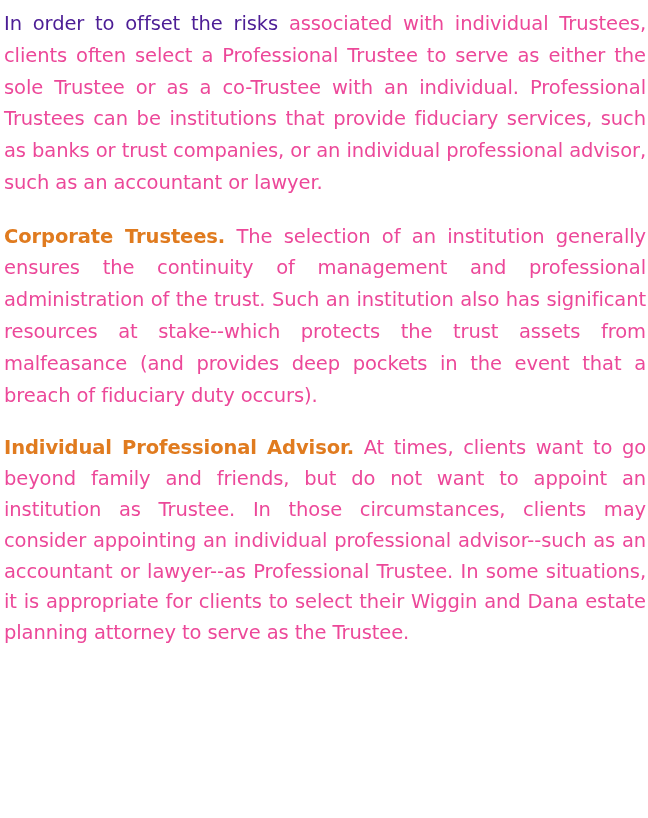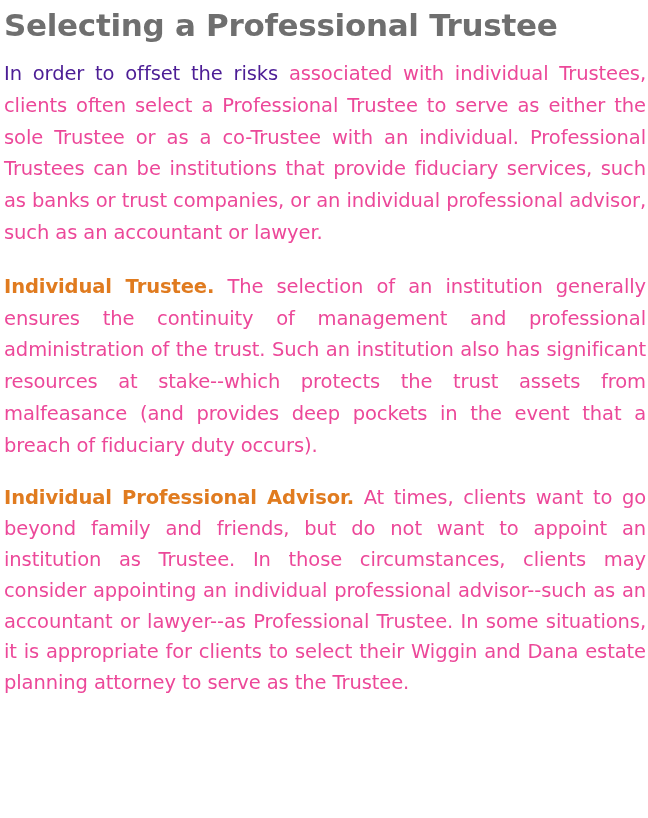--- a/index.html
+++ b/index.html
@@ -56,27 +56,26 @@
   }
   .p3 {
     line-height: 1.58;
   }
 </style>
 </head>
 <body>
 
 <div class="page">
 
-  <h1 class="doc-title">Selecting a Professional Trustee</h1>
 
   <p class="para">
     <span class="lead">In order to offset the risks</span><span class="body-text"> associated with individual Trustees, clients often select a Professional Trustee to serve as either the sole Trustee or as a co-Trustee with an individual. Professional Trustees can be institutions that provide fiduciary services, such as banks or trust companies, or an individual professional advisor, such as an accountant or lawyer.</span>
   </p>
 
   <p class="para">
-    <span class="run-in">Individual Trustee.</span><span class="body-text"> The selection of an institution generally ensures the continuity of management and professional administration of the trust. Such an institution also has significant resources at stake--which protects the trust assets from malfeasance (and provides deep pockets in the event that a breach of fiduciary duty occurs).</span>
+    <span class="run-in">Corporate Trustees.</span><span class="body-text"> The selection of an institution generally ensures the continuity of management and professional administration of the trust. Such an institution also has significant resources at stake--which protects the trust assets from malfeasance (and provides deep pockets in the event that a breach of fiduciary duty occurs).</span>
   </p>
 
   <p class="para p3">
     <span class="run-in">Individual Professional Advisor.</span><span class="body-text"> At times, clients want to go beyond family and friends, but do not want to appoint an institution as Trustee. In those circumstances, clients may consider appointing an individual professional advisor--such as an accountant or lawyer--as Professional Trustee. In some situations, it is appropriate for clients to select their Wiggin and Dana estate planning attorney to serve as the Trustee.</span>
   </p>
 
 </div>
 
 </body></html>

